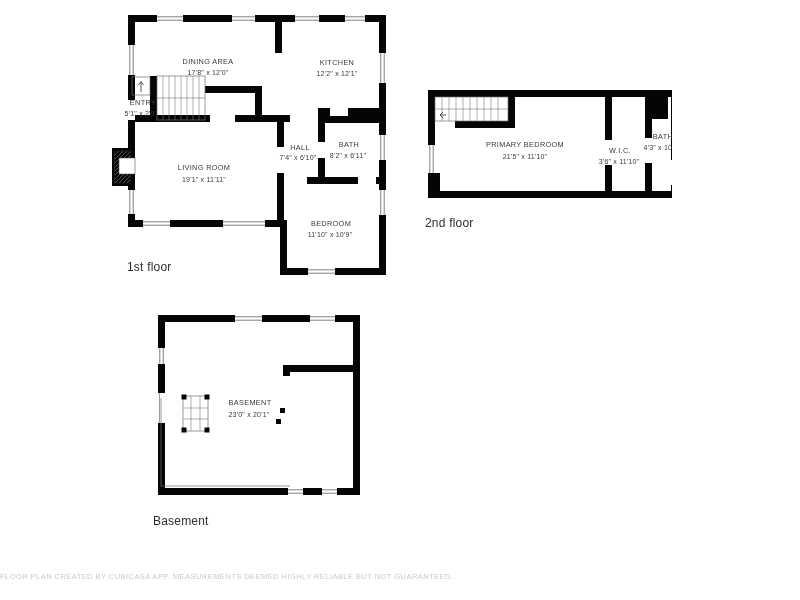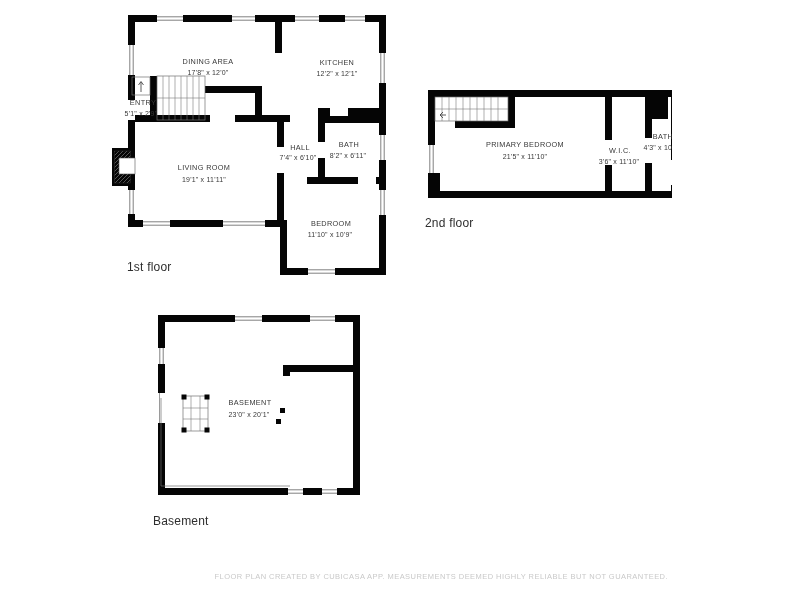--- a/index.html
+++ b/index.html
@@ -6,21 +6,21 @@
   .canvas{position:relative;width:672px;height:600px;background:#ffffff;overflow:hidden;
           font-family:"Liberation Sans",sans-serif;}
   .plan{position:absolute;margin:0;padding:0;}
   .plan-first{left:110px;top:8px;}
   .plan-second{left:420px;top:85px;}
   .plan-basement{left:150px;top:308px;}
   .floor-label{position:absolute;font-size:12px;color:#2e2e2e;letter-spacing:.2px;}
   .fl-1{left:127px;top:260px;}
   .fl-2{left:425px;top:216px;}
   .fl-3{left:153px;top:514px;}
-  .disclaimer{position:absolute;left:0;right:4px;top:572px;text-align:right;
+  .disclaimer{position:absolute;left:0;right:4px;top:572px;text-align:left;
               font-size:7.5px;letter-spacing:.45px;color:#c9c9c9;}
   svg{display:block;}
   .wall{fill:#050505;}
   .rn{font-family:"Liberation Sans",sans-serif;font-size:7.3px;fill:#383838;
       letter-spacing:.35px;text-anchor:middle;}
   .rd{font-family:"Liberation Sans",sans-serif;font-size:7px;fill:#383838;
       letter-spacing:.2px;text-anchor:middle;}
   .wl{stroke:#4a4a4a;stroke-width:.7;}
   .thin{stroke:#6f6f6f;stroke-width:.7;fill:none;}
   .tread{stroke:#7a7a7a;stroke-width:.6;}

